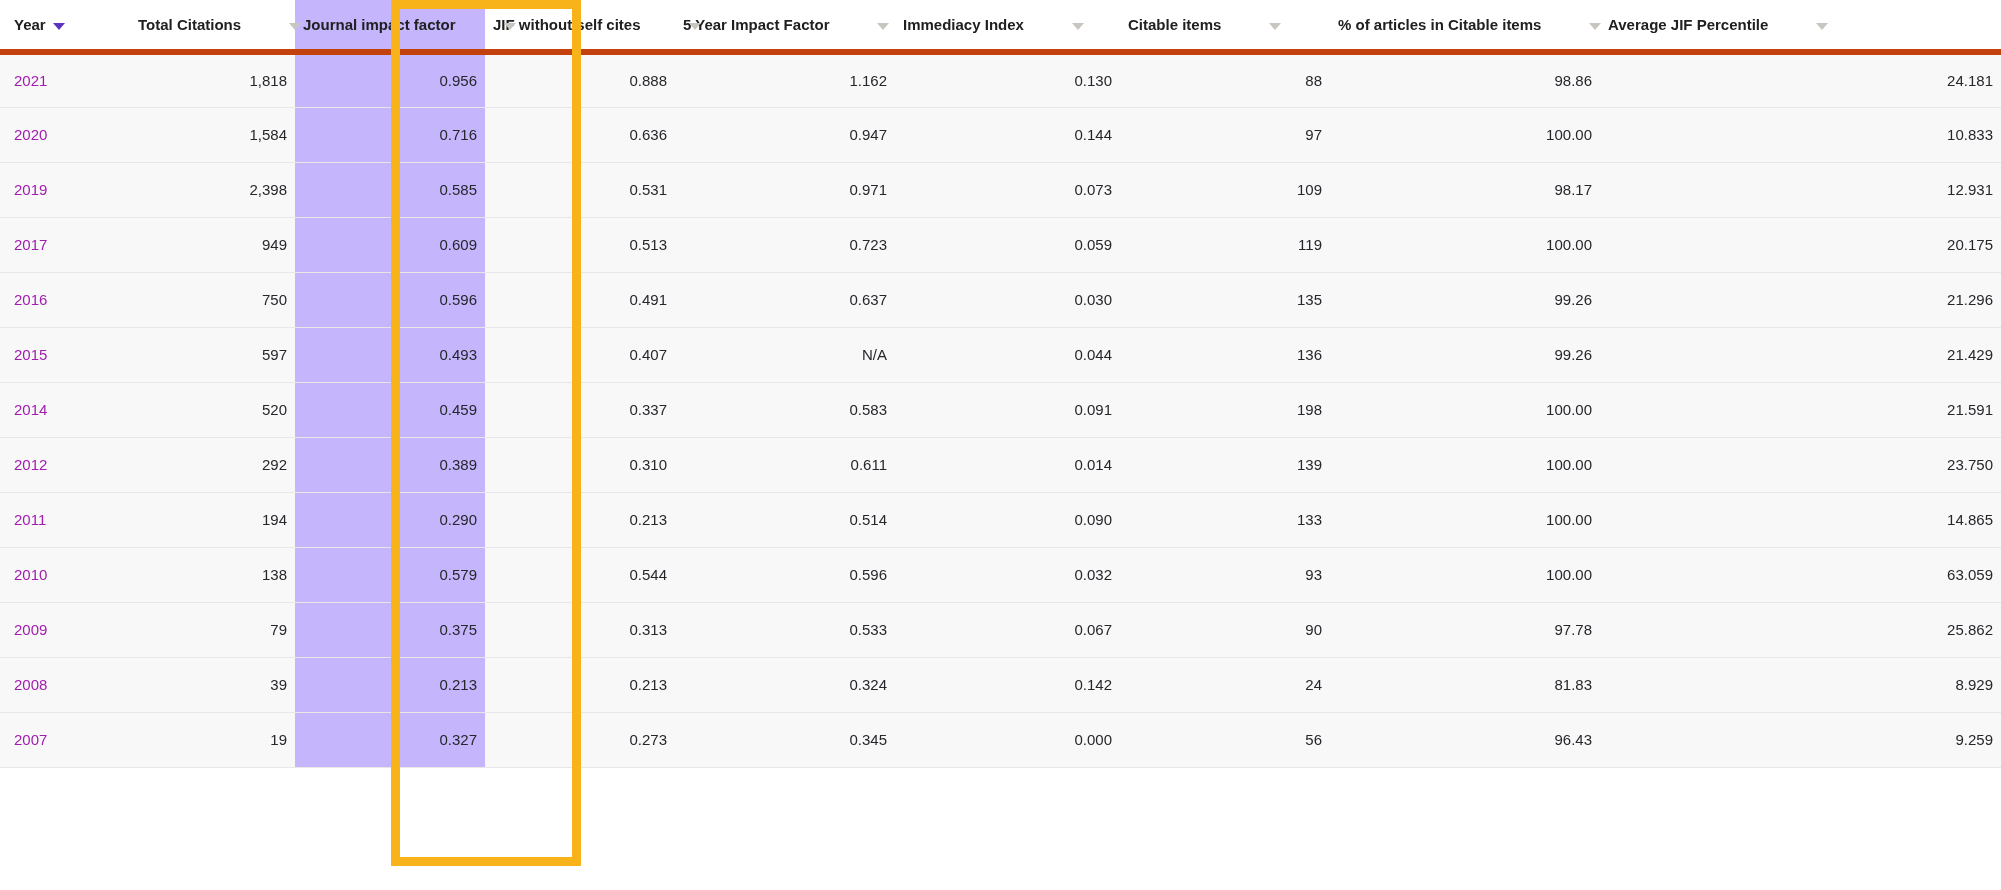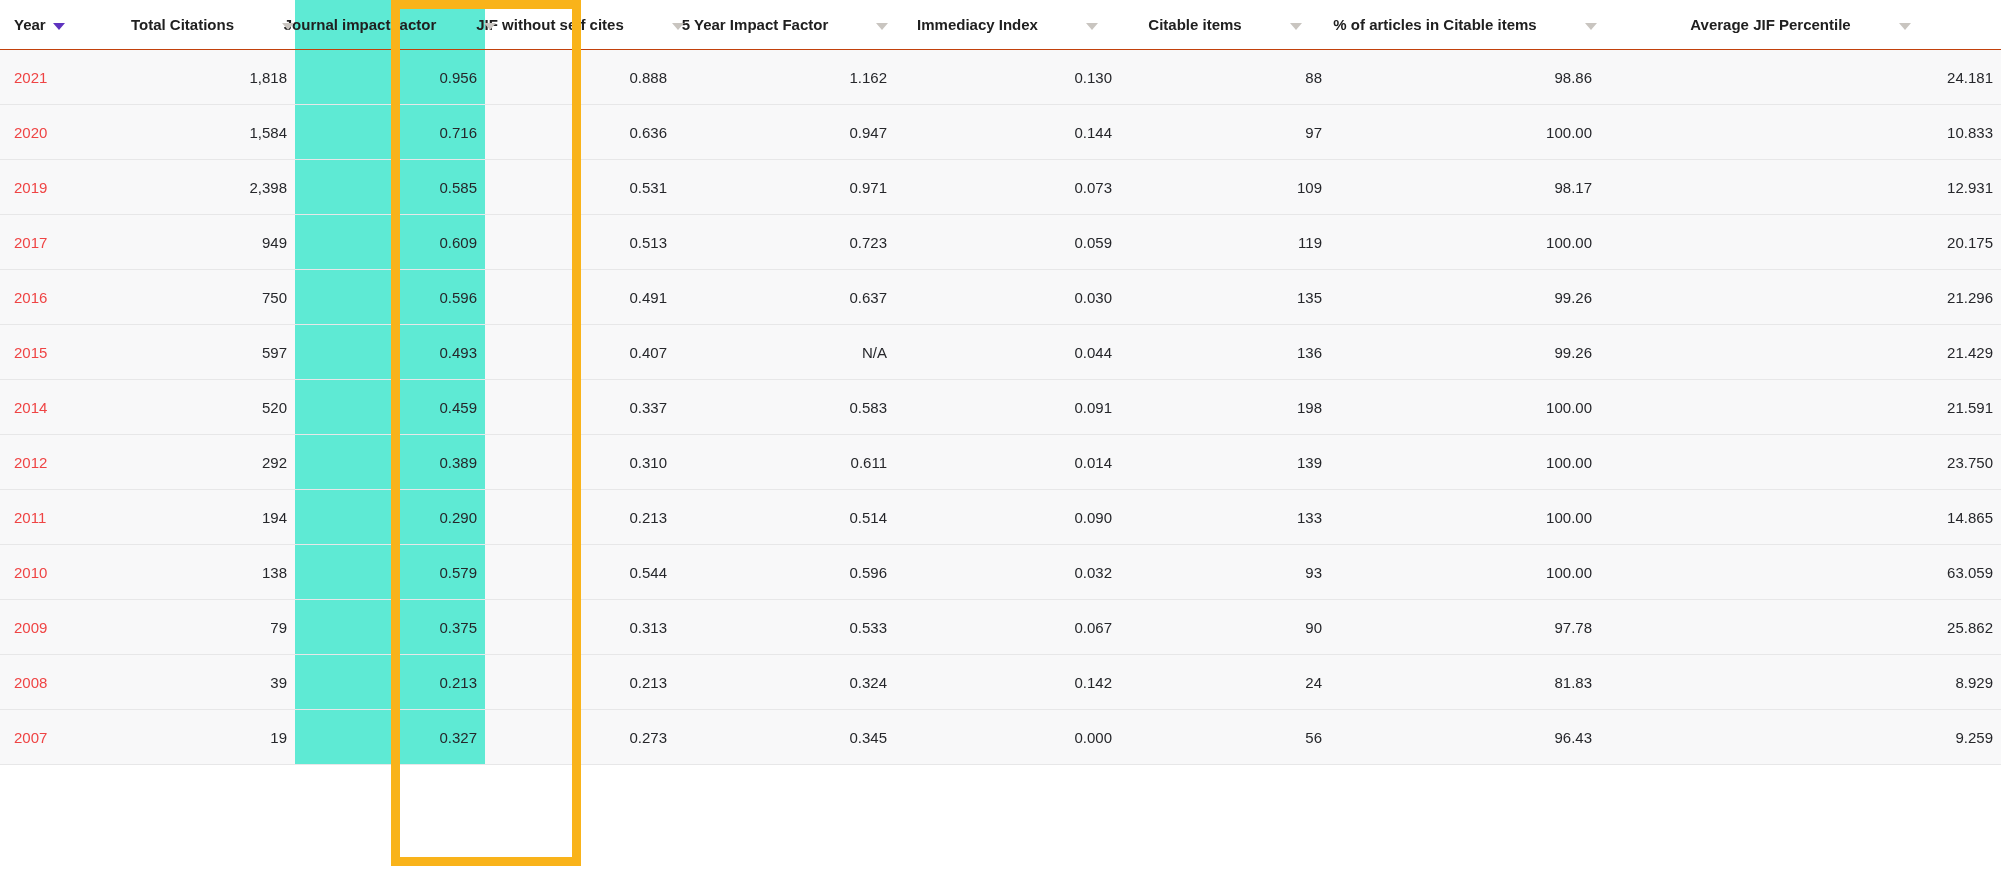--- a/index.html
+++ b/index.html
@@ -24,36 +24,36 @@
     width: 2001px;
     border-collapse: collapse;
     table-layout: fixed;
   }
 
   
   thead th {
     height: 49px;
     padding: 0 0 0 0;
     background: #ffffff;
-    border-bottom: 1px solid #c2410c;
+    border-bottom: 6px solid #c2410c;
     vertical-align: middle;
     font-size: 15px;
     font-weight: bold;
     color: #202020;
     white-space: nowrap;
   }
   .th-inner {
     display: flex;
     align-items: center;
     gap: 7px;
     height: 49px;
     padding: 0 8px;
   }
   th.al .th-inner { justify-content: flex-start; padding-left: 14px; }
-  th.ar .th-inner { justify-content: center; padding-right: 8px; gap: 48px; }
+  th.ar .th-inner { justify-content: flex-start; padding-right: 8px; gap: 48px; }
 
   .caret {
     display: inline-block;
     width: 0; height: 0;
     border-left: 6px solid transparent;
     border-right: 6px solid transparent;
     border-top: 7px solid #c9c5c0;
     flex: 0 0 auto;
     position: relative;
     top: 2px;
@@ -68,27 +68,27 @@
     font-size: 15px;
     color: #26272b;
     vertical-align: middle;
     white-space: nowrap;
   }
   tbody tr:first-child td { border-top: none; }
   td.al { text-align: left;  padding-left: 14px; }
   td.ar { text-align: right; padding-right: 8px; }
 
   a.year-link {
-    color: #ef4444;
+    color: #a21caf;
     text-decoration: none;
     font-size: 15px;
   }
 
   
-  th.jif-col, td.jif-col { background: #5eead4; }
+  th.jif-col, td.jif-col { background: #c4b5fd; }
 
   
   .highlight-box {
     position: absolute;
     left: 391px;
     top: 0px;
     width: 190px;
     height: 866px;
     border: 9px solid #f9b31a;
     pointer-events: none;

